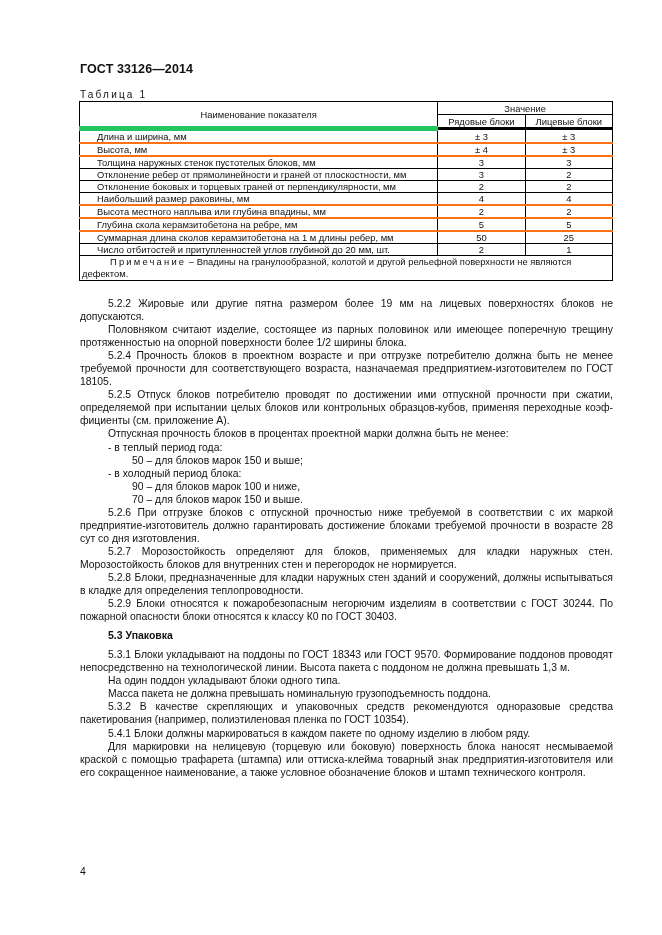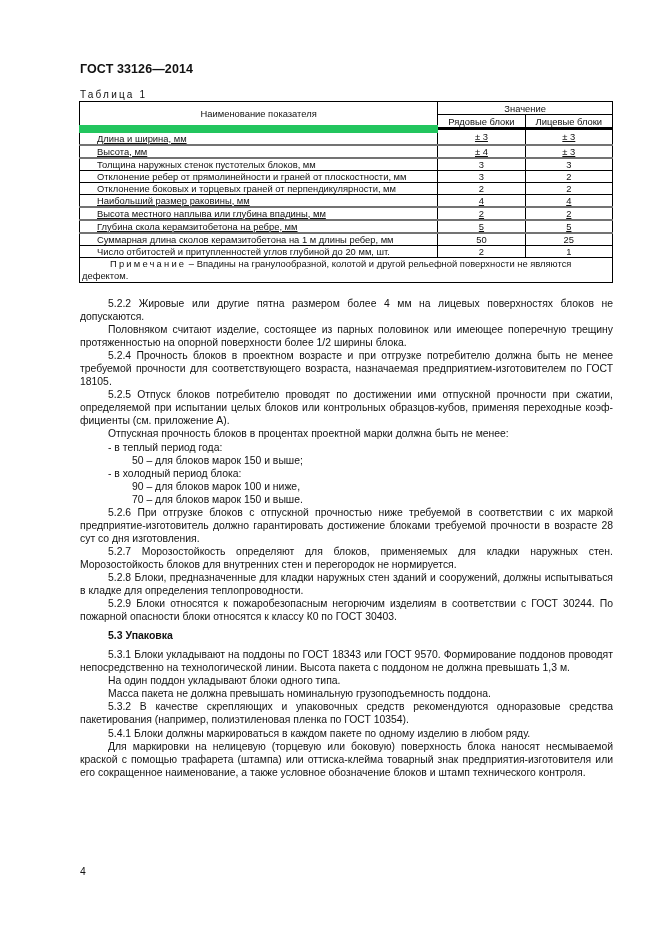--- a/index.html
+++ b/index.html
@@ -11,21 +11,21 @@
   table.spec { position: absolute; left: 79px; top: 101px; width: 534px; border-collapse: collapse;
                font-size: 9.4px; line-height: 11px; }
   table.spec td, table.spec th { border: 1px solid #000; padding: 0; font-weight: normal; }
   table.spec th { text-align: center; }
   table.spec .c-name { width: 354px; text-align: left; padding-left: 17px; }
   table.spec .c-v1 { width: 89px; text-align: center; }
   table.spec .c-v2 { width: 89px; text-align: center; }
   table.spec tr.head1 th { height: 12px; }
   table.spec tr.head2 th { height: 12px; border-bottom: 3px solid #000; }
   table.spec tbody td { height: 10.5px; }
-  table.spec tbody tr.thick td { border-bottom: 2px solid #737373; text-decoration: underline; }
+  table.spec tbody tr.thick td { border-bottom: 2px solid #f97316; }
   table.spec td.note { text-align: left; padding-left: 2px; line-height: 12px; }
   .note-label { letter-spacing: 2.2px; padding-left: 28px; }
   .body-text { position: absolute; left: 80px; top: 297px; width: 533px; font-size: 10.4px; line-height: 13.05px; }
   .body-text p { margin: 0; text-align: justify; text-indent: 28px; }
   .body-text p.ind1 { text-indent: 0; padding-left: 28px; }
   .body-text p.ind2 { text-indent: 0; padding-left: 52px; }
   .body-text h3 { margin: 6px 0 6px 28px; font-size: 10.5px; font-weight: bold; }
   .page-number { position: absolute; left: 80px; top: 866px; font-size: 10.4px; }
 </style>
 </head>
@@ -33,21 +33,21 @@
 
 <div class="page">
 
   <div class="doc-header">ГОСТ 33126—2014</div>
 
   <div class="table-caption">Таблица 1</div>
 
   <table class="spec">
     <thead>
       <tr class="head1">
-        <th class="c-name" rowspan="2" style="text-align:center;padding-left:0;border-bottom:8px solid #22c55e;">Наименование показателя</th>
+        <th class="c-name" rowspan="2" style="text-align:center;padding-left:0;border-bottom:5px solid #22c55e;">Наименование показателя</th>
         <th colspan="2">Значение</th>
       </tr>
       <tr class="head2">
         <th class="c-v1">Рядовые блоки</th>
         <th class="c-v2">Лицевые блоки</th>
       </tr>
     </thead>
     <tbody>
       <tr class="thick">
         <td class="c-name">Длина и ширина, мм</td>
@@ -99,21 +99,21 @@
         <td class="c-v1">2</td>
         <td class="c-v2">1</td>
       </tr>
       <tr>
         <td class="note" colspan="3"><span class="note-label">Примечание</span><span> – Впадины на гранулообразной, колотой и другой рельефной поверхности не являются дефектом.</span></td>
       </tr>
     </tbody>
   </table>
 
   <div class="body-text">
-    <p>5.2.2 Жировые или другие пятна размером более 4 мм на лицевых поверхностях блоков не допускаются.</p>
+    <p>5.2.2 Жировые или другие пятна размером более 19 мм на лицевых поверхностях блоков не допускаются.</p>
     <p>Половняком считают изделие, состоящее из парных половинок или имеющее поперечную трещину протяженностью на опорной поверхности более 1/2 ширины блока.</p>
     <p>5.2.4 Прочность блоков в проектном возрасте и при отгрузке потребителю должна быть не менее требуемой прочности для соответствующего возраста, назначаемая предприятием-изготовителем по ГОСТ 18105.</p>
     <p>5.2.5 Отпуск блоков потребителю проводят по достижении ими отпускной прочности при сжатии, определяемой при испытании целых блоков или контрольных образцов-кубов, применяя переходные коэф-фициенты (см. приложение А).</p>
     <p>Отпускная прочность блоков в процентах проектной марки должна быть не менее:</p>
     <p class="ind1">- в теплый период года:</p>
     <p class="ind2">50 – для блоков марок 150 и выше;</p>
     <p class="ind1">- в холодный период блока:</p>
     <p class="ind2">90 – для блоков марок 100 и ниже,</p>
     <p class="ind2">70 – для блоков марок 150 и выше.</p>
     <p>5.2.6 При отгрузке блоков с отпускной прочностью ниже требуемой в соответствии с их маркой предприятие-изготовитель должно гарантировать достижение блоками требуемой прочности в возрасте 28 сут со дня изготовления.</p>

